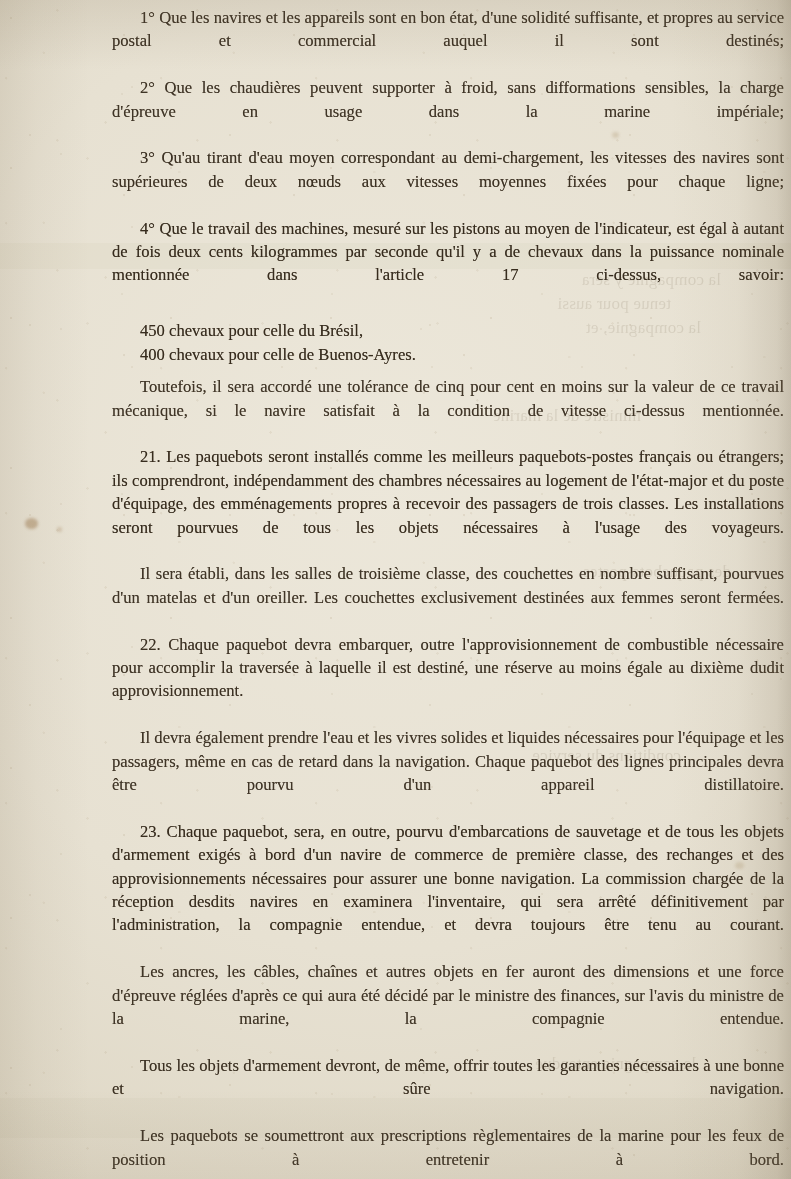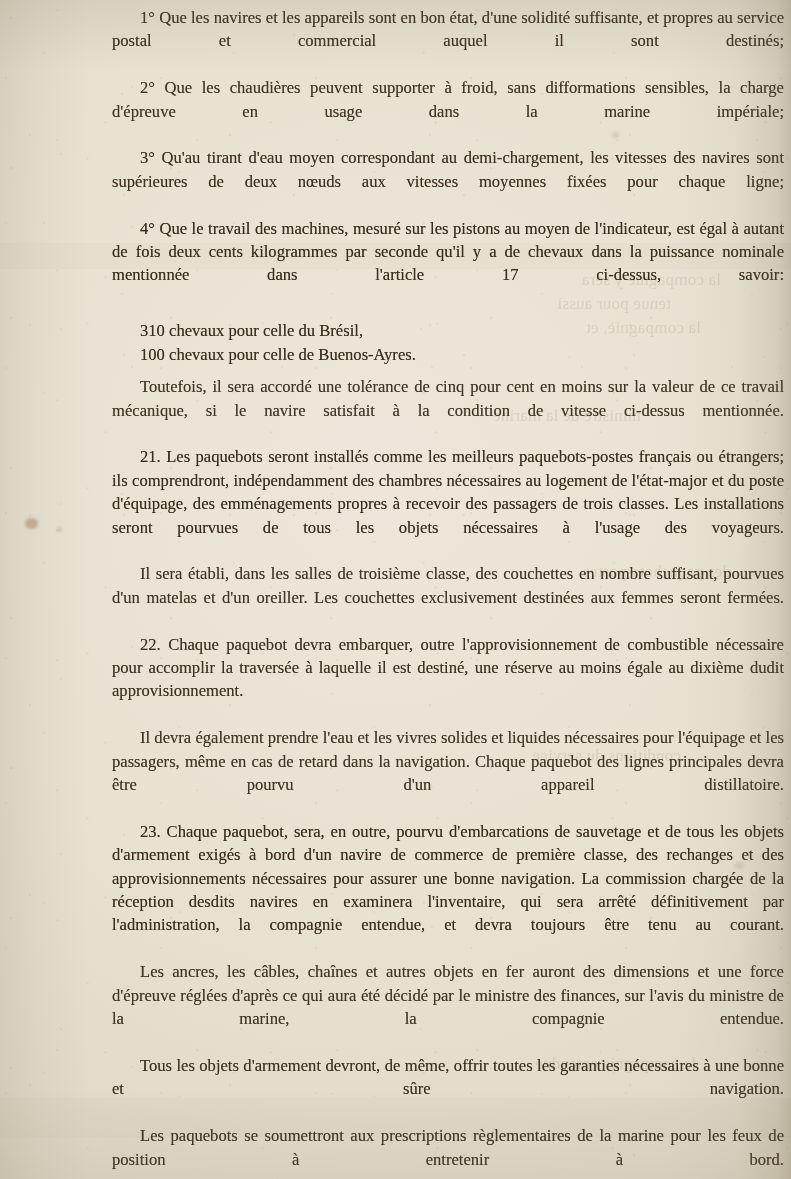--- a/index.html
+++ b/index.html
@@ -171,22 +171,22 @@
   <div class="foxing" style="left:57px; top:527px; width:5px; height:5px; background:rgba(146,106,58,.26);"></div>
   <div class="foxing" style="left:612px; top:132px; width:7px; height:6px; background:rgba(150,118,70,.22);"></div>
   <div class="foxing" style="left:735px; top:862px; width:9px; height:7px; background:rgba(150,118,70,.20);"></div>
 
   <div id="textblock">
     <p class="p1">1° Que les navires et les appareils sont en bon état, d'une solidité suffisante, et propres au service postal et commercial auquel il sont destinés;</p>
     <p class="p2">2° Que les chaudières peuvent supporter à froid, sans difformations sensibles, la charge d'épreuve en usage dans la marine impériale;</p>
     <p class="p1">3° Qu'au tirant d'eau moyen correspondant au demi-chargement, les vitesses des navires sont supérieures de deux nœuds aux vitesses moyennes fixées pour chaque ligne;</p>
     <p class="p3">4° Que le travail des machines, mesuré sur les pistons au moyen de l'indicateur, est égal à autant de fois deux cents kilogrammes par seconde qu'il y a de chevaux dans la puissance nominale mentionnée dans l'article 17 ci-dessus, savoir:</p>
 
-    <p class="centered-item gap-before">310 chevaux pour celle du Brésil,</p>
-    <p class="centered-item">100 chevaux pour celle de  Buenos-Ayres.</p>
+    <p class="centered-item gap-before">450 chevaux pour celle du Brésil,</p>
+    <p class="centered-item">400 chevaux pour celle de  Buenos-Ayres.</p>
 
     <p class="p2 gap-before">Toutefois, il sera accordé une tolérance de cinq pour cent en moins sur la valeur de ce travail mécanique, si le navire satisfait à la condition de vitesse ci-dessus mentionnée.</p>
     <p class="p3">21. Les paquebots seront installés comme les meilleurs paquebots-postes français ou étrangers; ils comprendront, indépendamment des chambres nécessaires au logement de l'état-major et du poste d'équipage, des emménagements propres à recevoir des passagers de trois classes. Les installations seront pourvues de tous les objets nécessaires à l'usage des voyageurs.</p>
     <p class="p2">Il sera établi, dans les salles de troisième classe, des couchettes en nombre suffisant, pourvues d'un matelas et d'un oreiller. Les couchettes exclusivement destinées aux femmes seront fermées.</p>
     <p class="p1">22. Chaque paquebot devra embarquer, outre l'approvisionnement de combustible nécessaire pour accomplir la traversée à laquelle il est destiné, une réserve au moins égale au dixième dudit approvisionnement.</p>
     <p class="p2">Il devra également prendre l'eau et les vivres solides et liquides nécessaires pour l'équipage et les passagers, même en cas de retard dans la navigation. Chaque paquebot des lignes principales devra être pourvu d'un appareil distillatoire.</p>
     <p class="p3">23. Chaque paquebot, sera, en outre, pourvu d'embarcations de sauvetage et de tous les objets d'armement exigés à bord d'un navire de commerce de première classe, des rechanges et des approvisionnements nécessaires pour assurer une bonne navigation. La commission chargée de la réception desdits navires en examinera l'inventaire, qui sera arrêté définitivement par l'administration, la compagnie entendue, et devra toujours être tenu au courant.</p>
     <p class="p2">Les ancres, les câbles, chaînes et autres objets en fer auront des dimensions et une force d'épreuve réglées d'après ce qui aura été décidé par le ministre des finances, sur l'avis du ministre de la marine, la compagnie entendue.</p>
     <p class="p1">Tous les objets d'armement devront, de même, offrir toutes les garanties nécessaires à une bonne et sûre navigation.</p>
     <p class="p2">Les paquebots se soumettront aux prescriptions règlementaires de la marine pour les feux de position à entretenir à bord.</p>

